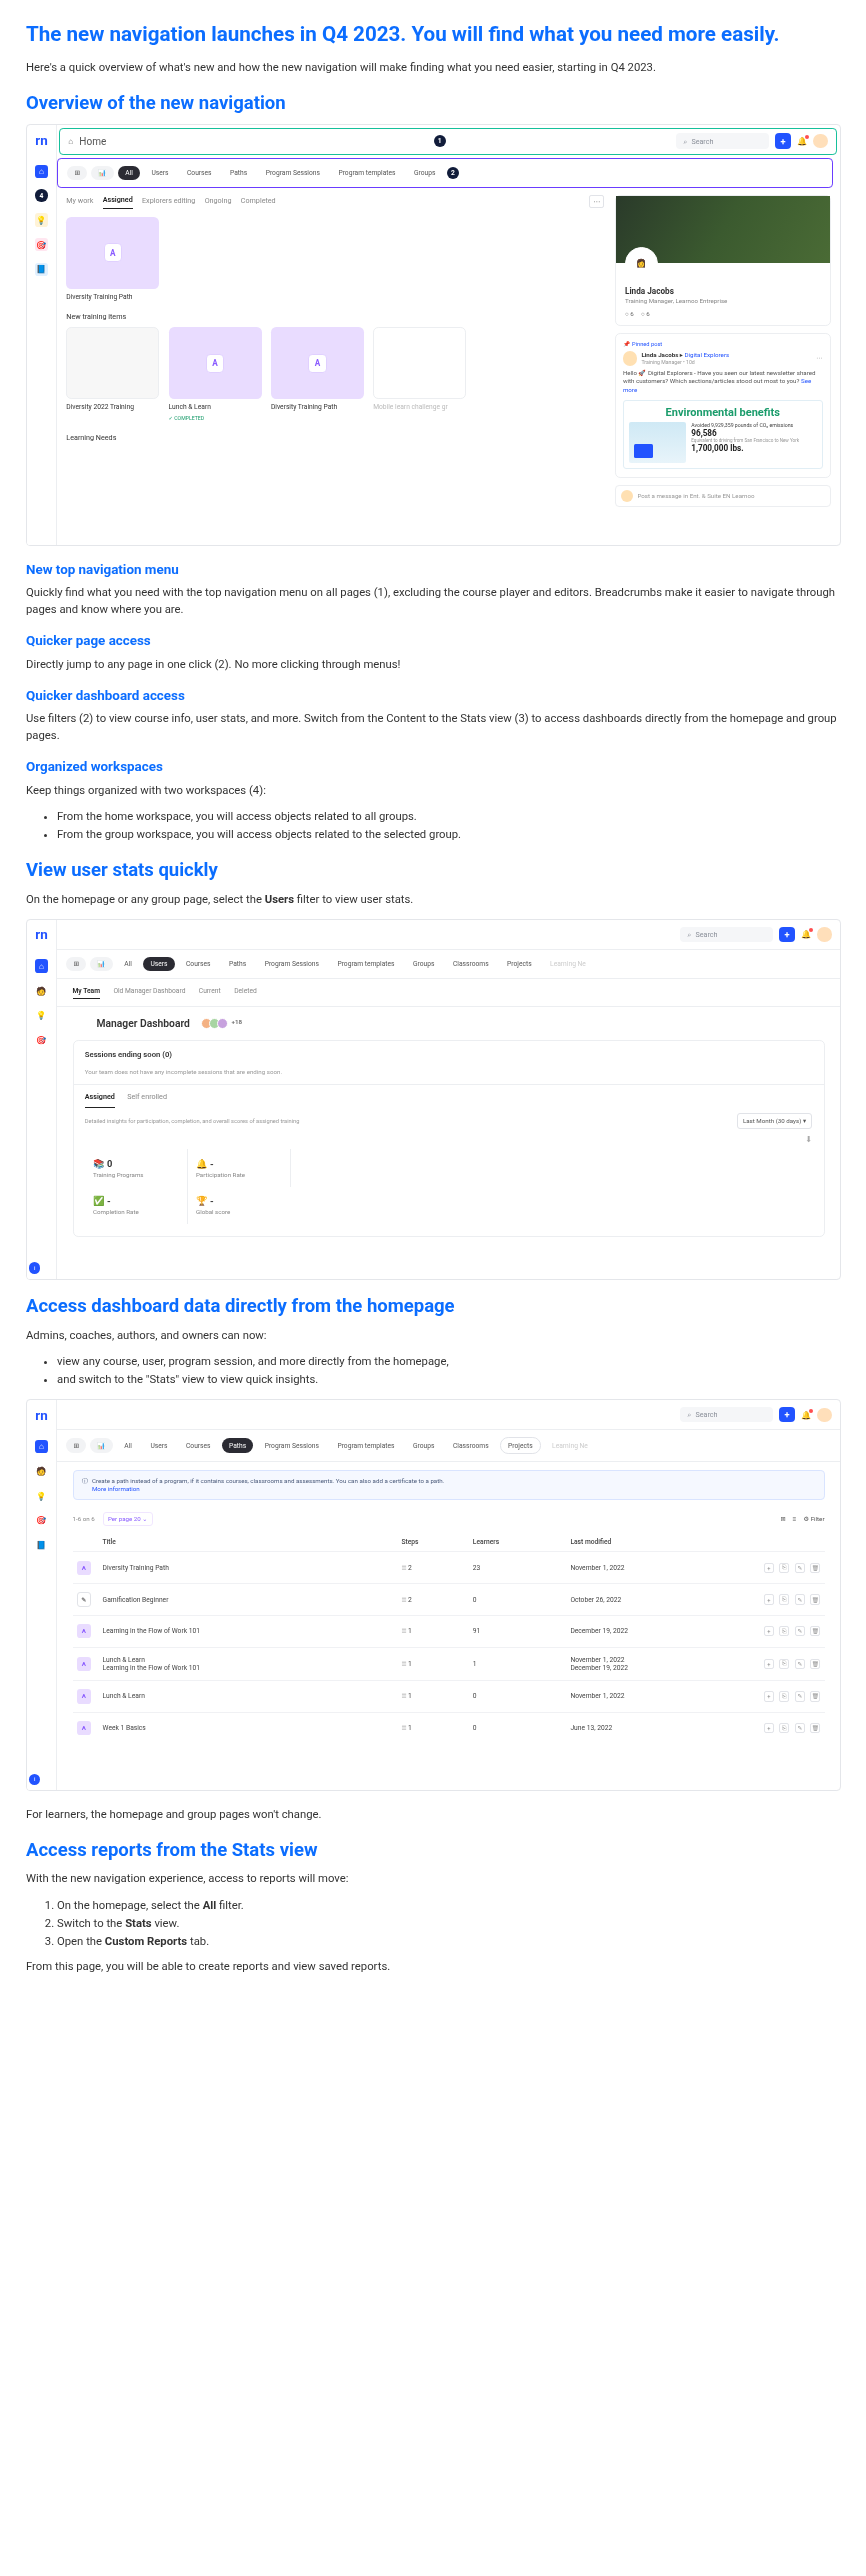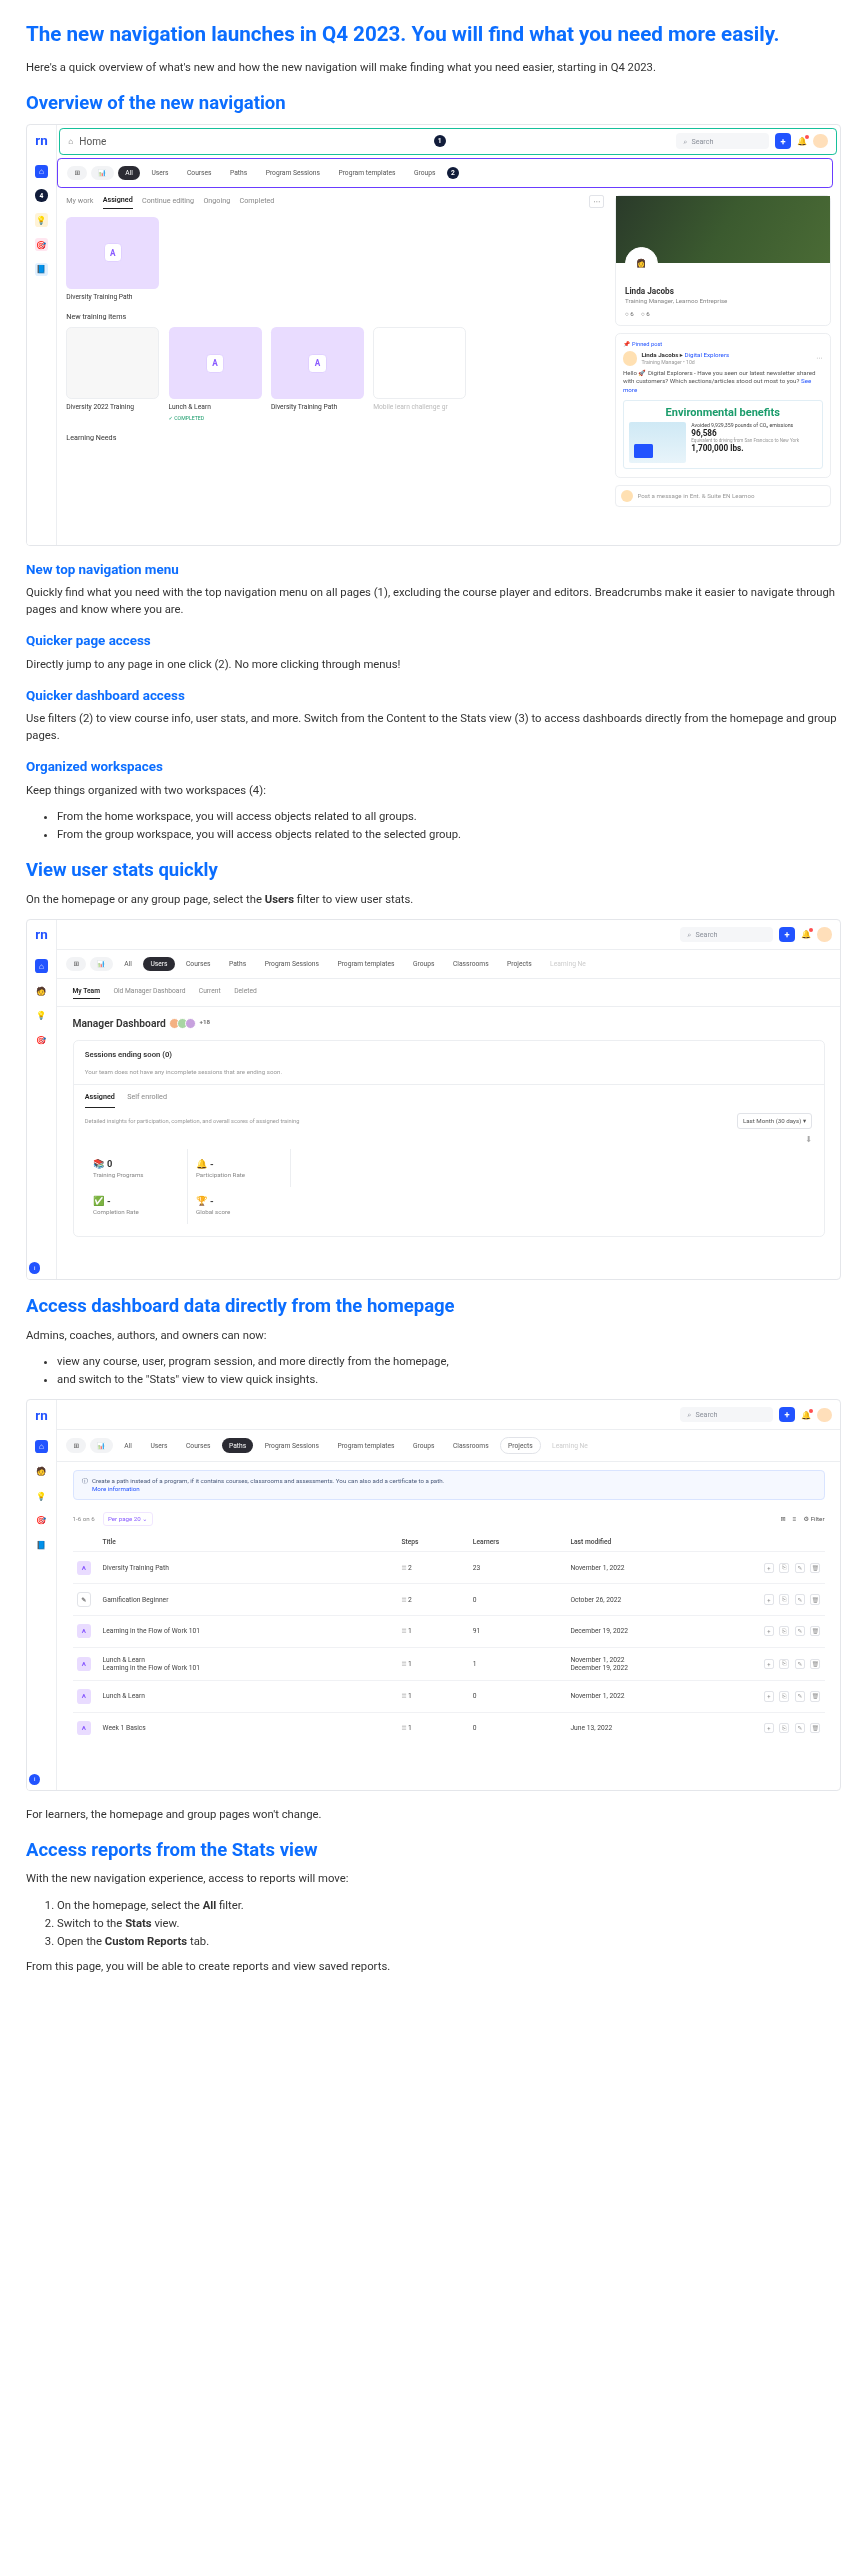--- a/index.html
+++ b/index.html
@@ -72,21 +72,21 @@
 .env .etext { flex:1; font-size:5.2px; color:#444;}
 .env .etitle{ color:#1a9c6b; font-weight:700; font-size:11px; text-align:center; margin-bottom:3.1px;}
 .env .big { font-size:8.2px; font-weight:700; color:#222;}
 .composer { margin-top:7.2px; display:flex; gap:4.1px; align-items:center; border:0.5px solid #eceef1; border-radius:4.1px; padding:4.1px 5.2px; font-size:6.2px; color:#999;}
 
 
 .mock2 { height:361px; }
 .mock2 .tabs3 { display:flex; gap:13.4px; font-size:6.7px; color:#888; padding:7.2px 15.5px; border-bottom:0.5px solid #eceef1;}
 .mock2 .tabs3 .t.active{ color:#222; font-weight:600; border-bottom:1px solid #222; padding-bottom:3.1px;}
 .dash { padding:10.3px 15.5px; }
-.dash-title { font-size:10.3px; font-weight:600; display:flex; align-items:center; gap:6px;}
+.dash-title { font-size:10.3px; font-weight:600; display:flex; align-items:center; gap:14px;margin-left:24px;}
 .avatars { display:flex; align-items:flex-start;}
 .avatars .av { width:11.3px; height:11.3px; border-radius:50%; margin-left:-3.1px; border:1px solid #fff;}
 .avatars .more { font-size:6.2px; color:#666; margin-left:3.1px;}
 .dash-panel { border:0.5px solid #eceef1; border-radius:5.2px; margin-top:9.3px; }
 .dp-head { padding:9.3px 11.3px; font-size:7.7px; font-weight:600;}
 .dp-sub { font-size:6.2px; color:#999; padding:0 11.3px 8.2px; border-bottom:0.5px solid #eceef1;}
 .dp-tabs { display:flex; gap:12.4px; padding:7.2px 11.3px 0; font-size:7.2px; color:#888;}
 .dp-tabs .dt.active{ color:#222; font-weight:600; border-bottom:1px solid #222; padding-bottom:5.2px;}
 .dp-desc { font-size:5.7px; color:#999; padding:5.2px 11.3px; display:flex; justify-content:space-between; align-items:center;}
 .pillbtn { border:0.5px solid #e1e3e8; border-radius:3px; padding:3.1px 5.2px; font-size:6.2px; color:#555;}
@@ -158,21 +158,21 @@
       <span class="chip">Program Sessions</span>
       <span class="chip">Program templates</span>
       <span class="chip">Groups</span>
       <span class="callout-num" style="position:static;">2</span>
     </div>
     <div class="maingrid">
       <div class="leftcol">
         <div class="tabs2">
           <span class="tb">My work</span>
           <span class="tb active">Assigned</span>
-          <span class="tb">Continue editing</span>
+          <span class="tb">Explorers editing</span>
           <span class="tb">Ongoing</span>
           <span class="tb">Completed</span>
           <span style="margin-left:auto; border:0.5px solid #e1e3e8; border-radius:2.1px; padding:1px 3.1px;">⋯</span>
         </div>
         <div class="tile-block">
           <div class="tile purple">
               <div class="badge">A</div>
             </div>
           <div class="tile-label">Diversity Training Path</div>
         </div>

